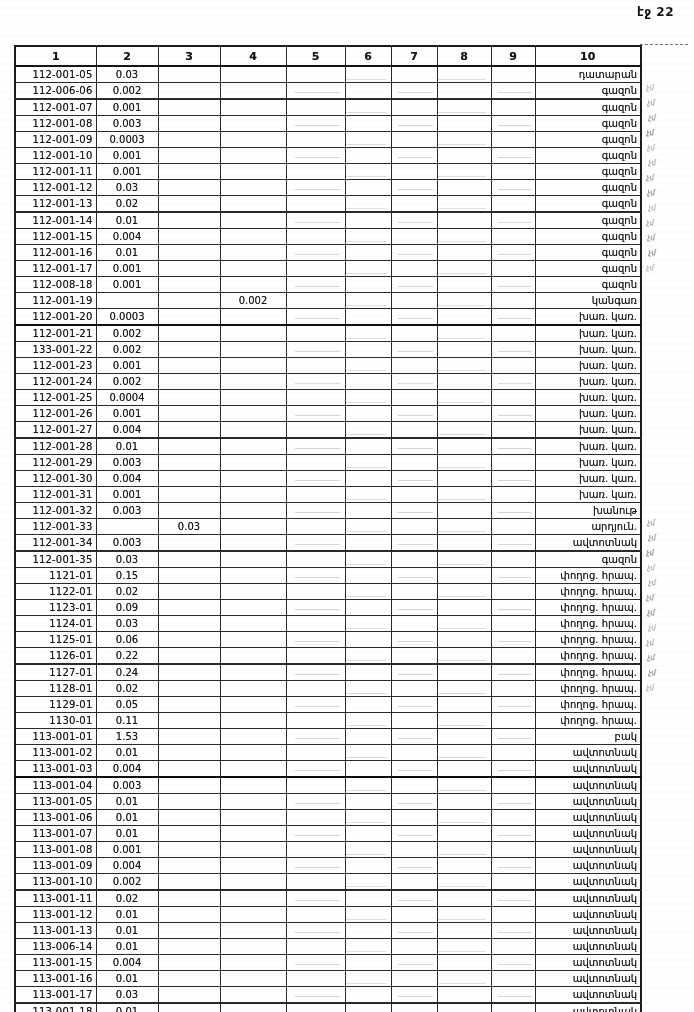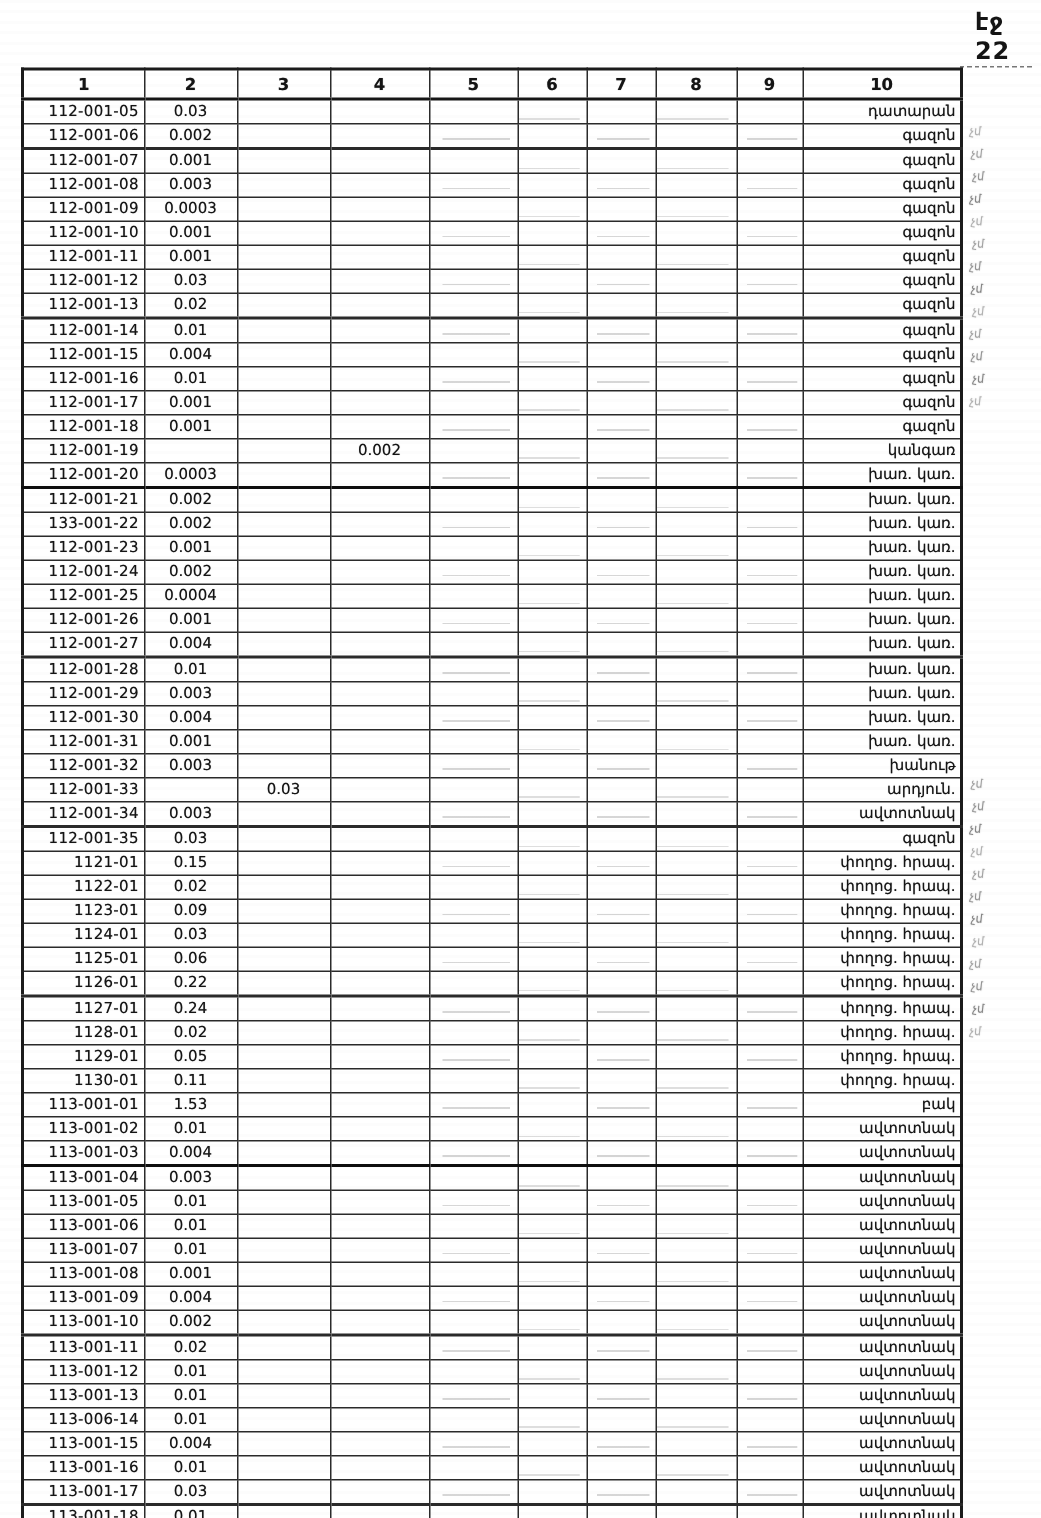--- a/index.html
+++ b/index.html
@@ -12,21 +12,21 @@
     overflow:hidden;
   }
   .page{position:absolute;inset:0;}
   
   .page::before{
     content:"";position:absolute;inset:0;pointer-events:none;
     background:repeating-linear-gradient(180deg,rgba(0,0,0,0.012) 0 2px,transparent 2px 7px);
   }
   .page-label{
     position:absolute;top:5px;left:637px;
-    font-size:16px;font-weight:bold;letter-spacing:0.5px;margin-left:13px;
+    font-size:12px;font-weight:bold;letter-spacing:0.5px;
   }
   table.scan{
     position:absolute;top:45px;left:14px;
     border-collapse:collapse;table-layout:fixed;
     width:626px;
     border:2px solid #1b1b1b;
   }
   table.scan th, table.scan td{
     border:1px solid #2a2a2a;
     padding:0 3px;
@@ -107,21 +107,21 @@
           <td class="c-num"></td>
           <td class="c-num"></td>
           <td class="c-mid"></td>
           <td class="c-mid2"></td>
           <td class="c-mid"></td>
           <td class="c-mid2"></td>
           <td class="c-mid"></td>
           <td class="c-des">դատարան</td>
         </tr>
         <tr>
-          <td class="c-id">112-001-06</td>
+          <td class="c-id">112-006-06</td>
           <td class="c-num">0.002</td>
           <td class="c-num"></td>
           <td class="c-num"></td>
           <td class="c-mid"></td>
           <td class="c-mid2"></td>
           <td class="c-mid"></td>
           <td class="c-mid2"></td>
           <td class="c-mid"></td>
           <td class="c-des">գազոն</td>
         </tr>
@@ -251,21 +251,21 @@
           <td class="c-num"></td>
           <td class="c-num"></td>
           <td class="c-mid"></td>
           <td class="c-mid2"></td>
           <td class="c-mid"></td>
           <td class="c-mid2"></td>
           <td class="c-mid"></td>
           <td class="c-des">գազոն</td>
         </tr>
         <tr>
-          <td class="c-id">112-001-18</td>
+          <td class="c-id">112-008-18</td>
           <td class="c-num">0.001</td>
           <td class="c-num"></td>
           <td class="c-num"></td>
           <td class="c-mid"></td>
           <td class="c-mid2"></td>
           <td class="c-mid"></td>
           <td class="c-mid2"></td>
           <td class="c-mid"></td>
           <td class="c-des">գազոն</td>
         </tr>

